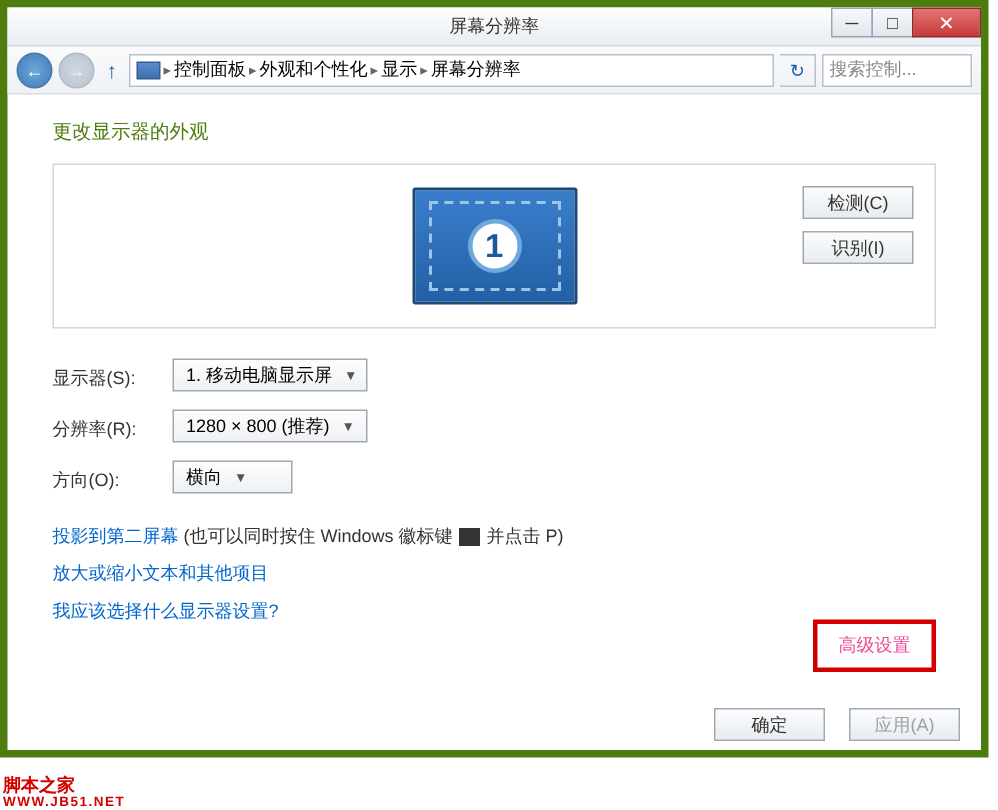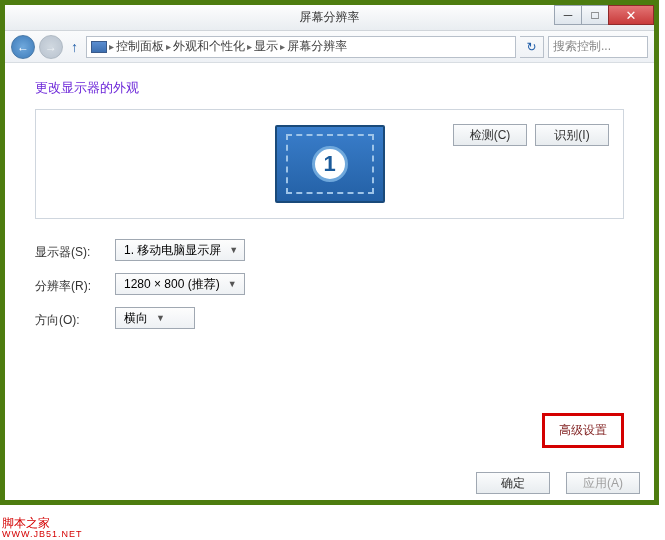--- a/index.html
+++ b/index.html
@@ -10,44 +10,44 @@
 .winbtns{display:flex;position:absolute;right:0;top:0}
 .winbtn{width:28px;height:20px;border:1px solid #9aa5b2;background:linear-gradient(#f7f9fb,#dfe6ed);display:flex;align-items:center;justify-content:center;margin-left:-1px;color:#333}
 .winbtn.close{width:46px;background:linear-gradient(#e47575,#c83a3a);border-color:#8e2a2a;color:#fff;font-size:13px}
 .nav{height:32px;background:linear-gradient(#fafbfc,#eef1f5);border-bottom:1px solid #d8dde2;display:flex;align-items:center;padding:0 6px;gap:4px}
 .navarrow{width:24px;height:24px;border-radius:50%;background:radial-gradient(#6fa8dc,#3d7ab8);color:#fff;display:flex;align-items:center;justify-content:center;border:1px solid #4a7aa8}
 .navarrow.dis{background:radial-gradient(#d0d8e0,#b8c2ce);border-color:#b0bac4;color:#eef2f6}
 .uparrow{color:#1e5ca8;font-size:14px;margin:0 4px}
 .crumbs{flex:1;height:22px;border:1px solid #b8c0ca;background:#fff;display:flex;align-items:center;padding:0 4px;gap:2px;overflow:hidden}
 .crumb-icon{width:16px;height:12px;background:linear-gradient(#5a8dd0,#3d6fb0);border:1px solid #3a5a8a}
 .crumb-sep{color:#666;font-size:10px}
-.crumb{color:#404040;white-space:nowrap}
+.crumb{color:#000000;white-space:nowrap}
 .refresh{width:24px;height:22px;border:1px solid #b8c0ca;border-left:none;display:flex;align-items:center;justify-content:center;color:#1e5ca8}
 .searchbox{width:100px;height:22px;border:1px solid #b8c0ca;background:#fff;padding:0 4px;color:#888;display:flex;align-items:center;gap:4px}
 .content{padding:16px 30px 8px 30px;height:calc(100% - 58px);position:relative;overflow:hidden}
-.heading{color:#6d28d9;font-size:13px;margin-bottom:12px}
+.heading{color:#4d7c0f;font-size:13px;margin-bottom:12px}
 .previewbox{border:1px solid #cfd6de;background:#fff;padding:14px;position:relative;height:110px;margin-bottom:20px}
 .monitor{width:110px;height:78px;background:linear-gradient(#3a7ecb,#2360a5);border:2px solid #1a4a7a;border-radius:2px;position:absolute;left:50%;top:50%;transform:translate(-50%,-50%);display:flex;align-items:center;justify-content:center}
 .monitor-inner{width:88px;height:60px;border:2px dashed #9ec4e8;display:flex;align-items:center;justify-content:center}
 .monitor-num{width:36px;height:36px;border-radius:50%;background:#fff;color:#1a5a9a;font-size:22px;font-weight:bold;display:flex;align-items:center;justify-content:center;border:3px solid #6fa8dc}
-.sidebtns{position:absolute;right:14px;top:14px;display:flex;flex-direction:row;gap:8px}
+.sidebtns{position:absolute;right:14px;top:14px;display:flex;flex-direction:column;gap:8px}
 .btn{min-width:74px;height:22px;border:1px solid #a0a8b2;background:linear-gradient(#fbfcfd,#e8ecef);padding:0 10px;display:inline-flex;align-items:center;justify-content:center;color:#333;cursor:default}
 .btn.disabled{color:#a0a0a0}
 .formrow{display:flex;align-items:flex-end;margin-bottom:12px}
 .formlabel{width:80px;color:#333}
 .dropdown{height:22px;border:1px solid #a0a8b2;background:linear-gradient(#fdfdfd,#eef1f4);display:flex;align-items:center;padding:0 4px 0 8px;gap:8px;min-width:80px}
 .dd-arrow{color:#555;font-size:9px}
 .adv{position:absolute;right:30px;top:350px;border:3px solid #d40000;padding:6px 14px}
-.adv a{color:#7f1d1d;text-decoration:none}
+.adv a{color:#ec4899;text-decoration:none}
 .links{margin-top:20px}
 .links div{margin-bottom:8px;color:#333}
 .links a{color:#0066cc;text-decoration:none}
 .links .winkey{display:inline-block;width:14px;height:12px;background:#333;vertical-align:middle;margin:0 1px}
 .footer{position:absolute;bottom:6px;right:14px;display:flex;gap:16px}
-.watermark{position:absolute;left:2px;bottom:0;color:#d40000;font-size:14px;font-weight:normal;line-height:1.1}
+.watermark{position:absolute;left:2px;bottom:0;color:#d40000;font-size:14px;font-weight:bold;line-height:1.1}
 .watermark .sub{font-size:9px;color:#d40000;letter-spacing:1px}
 </style>
 </head>
 <body>
 
 <div class="win">
   <div class="titlebar">
     <div class="title">屏幕分辨率</div>
     <div class="winbtns">
       <div class="winbtn">─</div>
@@ -111,20 +111,27 @@
       <div class="dropdown">
         <span>横向</span>
         <span class="dd-arrow">▼</span>
       </div>
     </div>
 
     <div class="adv">
       <a>高级设置</a>
     </div>
 
+    <div class="links">
+      <div>
+        <a>投影到第二屏幕</a><span> (也可以同时按住 Windows 徽标键 </span><span class="winkey"></span><span> 并点击 P)</span>
+      </div>
+      <div><a>放大或缩小文本和其他项目</a></div>
+      <div><a>我应该选择什么显示器设置?</a></div>
+    </div>
 
     <div class="footer">
       <div class="btn">确定</div>
       <div class="btn disabled">应用(A)</div>
     </div>
   </div>
 </div>
 
 <div class="watermark">
   <div>脚本之家</div>

